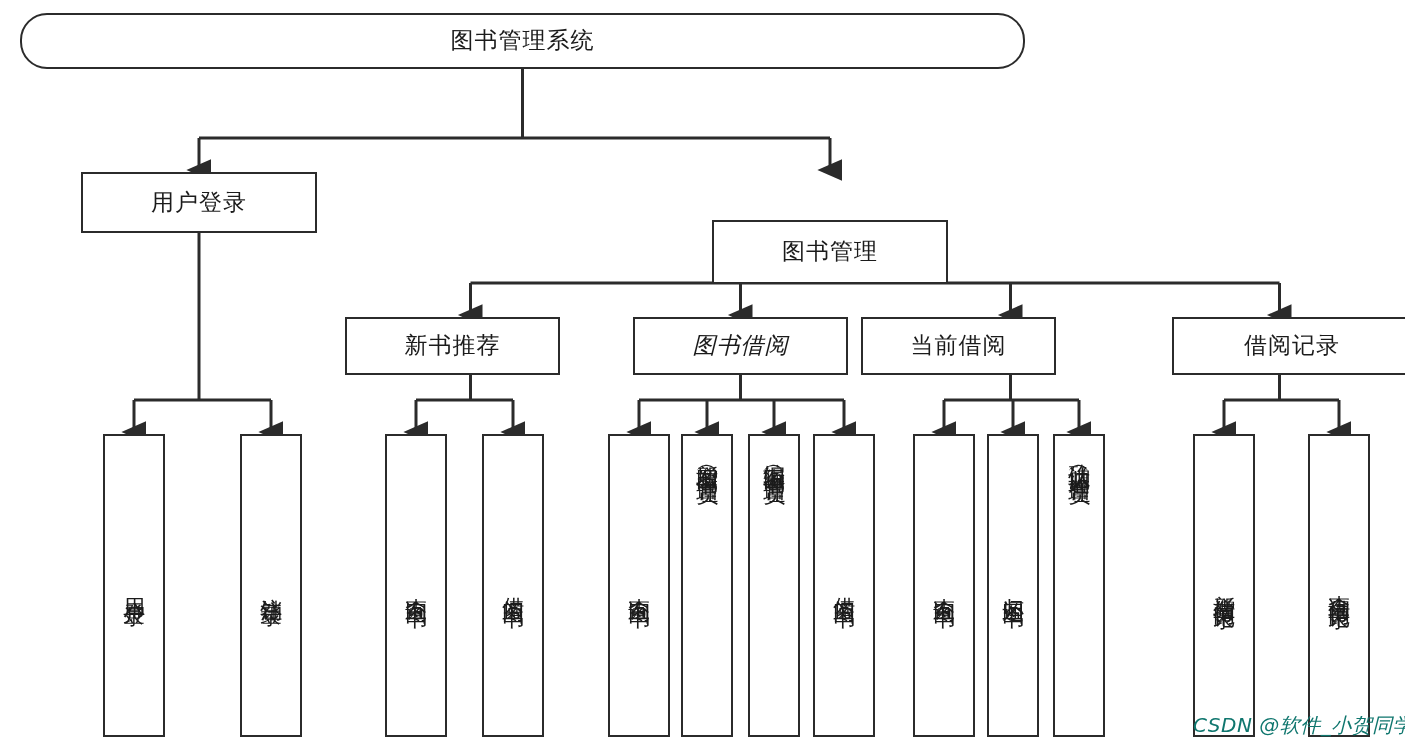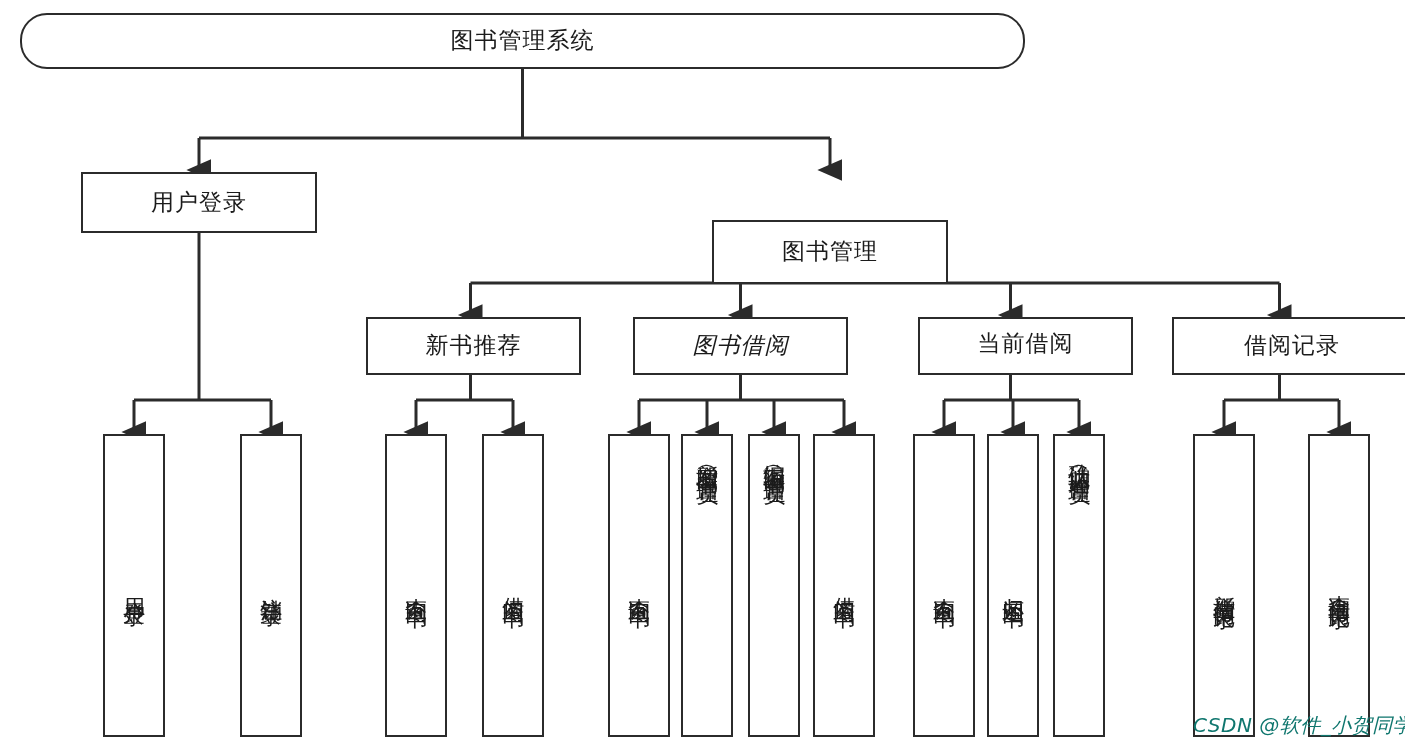--- a/index.html
+++ b/index.html
@@ -128,27 +128,27 @@
   <div id="node-layer">
       <div class="node" style="left: 20px; top: 13px; width: 1005px; height: 56px; border-radius: 27px;">
         <span class="label">图书管理系统</span>
       </div>
       <div class="node" style="left: 81px; top: 172px; width: 236px; height: 61px;">
         <span class="label">用户登录</span>
       </div>
       <div class="node" style="left: 712px; top: 172px; width: 236px; height: 64px; margin-top: 48px;">
         <span class="label">图书管理</span>
       </div>
-      <div class="node" style="left: 366px; top: 317px; width: 215px; height: 58px;">
+      <div class="node" style="left: 345px; top: 317px; width: 215px; height: 58px;">
         <span class="label">新书推荐</span>
       </div>
       <div class="node" style="left: 633px; top: 317px; width: 215px; height: 58px; font-style: italic;">
         <span class="label">图书借阅</span>
       </div>
-      <div class="node" style="left: 918px; top: 317px; width: 215px; height: 58px; font-family: Liberation Mono, monospace;">
+      <div class="node" style="left: 861px; top: 317px; width: 195px; height: 58px;">
         <span class="label">当前借阅</span>
       </div>
       <div class="node" style="left: 1172px; top: 317px; width: 240px; height: 58px;">
         <span class="label">借阅记录</span>
       </div>
       <div class="node vertical centered" style="left: 103px; top: 434px; width: 62px; height: 303px;">
         <span class="label">用户登录</span>
       </div>
       <div class="node vertical centered" style="left: 240px; top: 434px; width: 62px; height: 303px;">
         <span class="label">注销登录</span>

